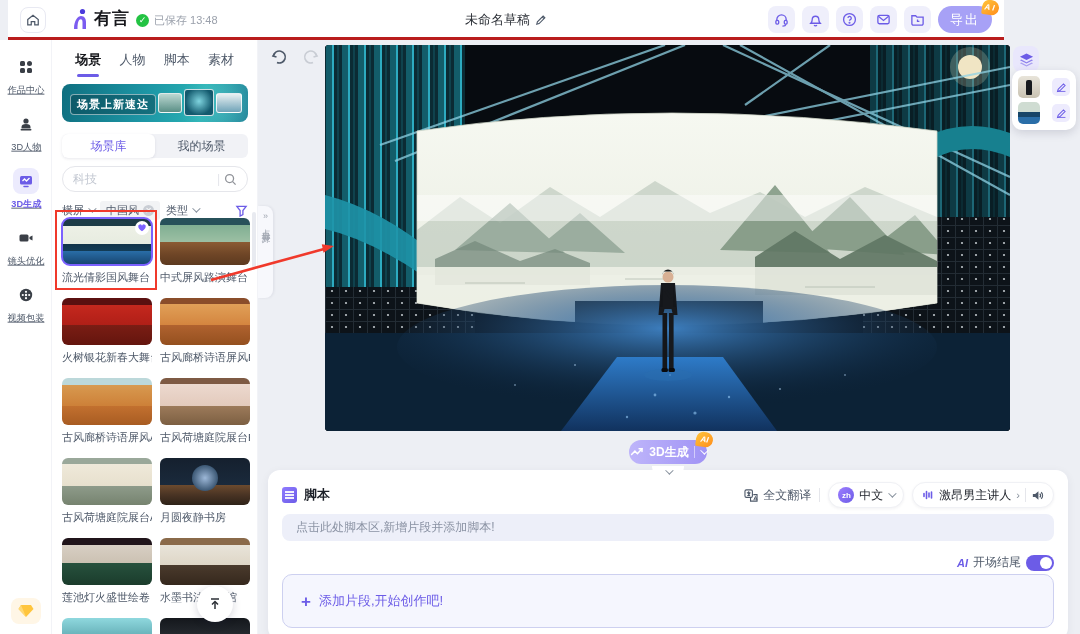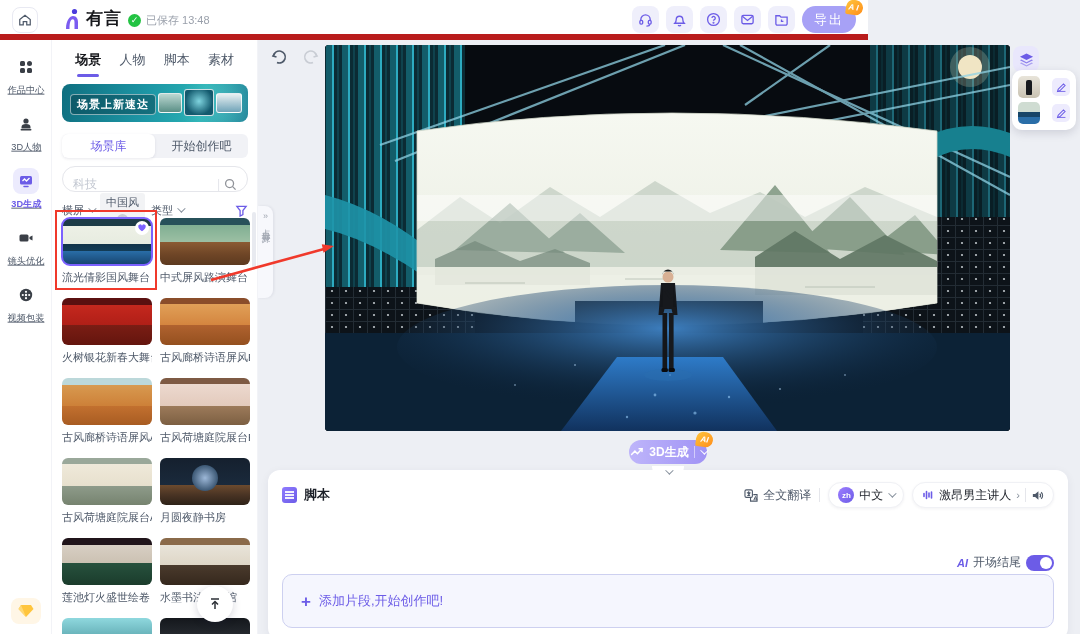--- a/index.html
+++ b/index.html
@@ -1,21 +1,21 @@
 <!DOCTYPE html>
 <html><head>
 <meta charset="utf-8">
 <style>
   * { margin:0; padding:0; box-sizing:border-box; }
   html,body { width:1080px; height:634px; }
   body { font-family:"Liberation Sans","DejaVu Sans",sans-serif; background:#EDEFF4; overflow:hidden; }
   .app { position:relative; width:1080px; height:634px; background:#EDEFF4; }
 
   
-  .topbar { position:absolute; left:0; top:0; width:868px; height:40px; background:#fff; border-bottom:6px solid #b91c1c; z-index:30; }
+  .topbar { position:absolute; left:8px; top:0; width:996px; height:40px; background:#fff; border-bottom:3px solid #b91c1c; z-index:30; }
   .home-btn { position:absolute; left:12px; top:7px; width:26px; height:26px; border:1px solid #E8E9F2; border-radius:8px; display:flex; align-items:center; justify-content:center; background:#fff; cursor:pointer; }
   .logo { position:absolute; left:62px; top:7px; display:flex; align-items:center; gap:4px; }
   .logo-text { font-size:17px; font-weight:bold; color:#17181c; letter-spacing:1px; }
   .save-status { position:absolute; left:128px; top:13px; display:flex; align-items:center; gap:5px; font-size:11px; color:#9aa0ab; }
   .check-dot { width:13px; height:13px; border-radius:50%; background:#23C343; color:#fff; font-size:9px; line-height:13px; text-align:center; font-weight:bold; }
   .doc-title { position:absolute; left:50%; top:0; transform:translateX(-50%); height:40px; display:flex; align-items:center; gap:5px; font-size:13px; color:#2b2f36; }
   .pencil { color:#4E5969; font-size:12px; }
   .top-actions { position:absolute; right:12px; top:6px; display:flex; align-items:center; gap:7px; }
   .icon-btn { width:27px; height:27px; border-radius:8px; background:#EFEFFB; color:#6C5CE7; display:flex; align-items:center; justify-content:center; cursor:pointer; }
   .export-btn { position:relative; width:54px; height:27px; border-radius:14px; background:#A7A1F6; color:#fff; font-size:13px; border:none; cursor:pointer; letter-spacing:2px; }
@@ -39,28 +39,28 @@
   .banner { position:absolute; left:10px; top:44px; width:186px; height:38px; border-radius:8px; background:linear-gradient(100deg,#0f6f80 0%,#1d96a5 45%,#29b1b4 75%,#1d7f95 100%); overflow:hidden; cursor:pointer; }
   .banner::before { content:""; position:absolute; right:-18px; top:-20px; width:90px; height:80px; background:radial-gradient(circle,#7fe0e0 0%,transparent 70%); opacity:.35; }
   .banner-title { position:absolute; left:8px; top:10px; font-size:11px; font-weight:bold; color:#fff; background:rgba(8,60,74,.45); border:1px solid rgba(255,255,255,.5); border-radius:4px; padding:2px 6px; letter-spacing:1px; }
   .bthumb { position:absolute; border-radius:3px; border:1px solid rgba(255,255,255,.8); }
   .bthumb.b1 { right:66px; top:9px; width:24px; height:20px; background:linear-gradient(#bcd8d2,#5a8f86); }
   .bthumb.b2 { right:34px; top:5px; width:30px; height:27px; background:radial-gradient(circle at 50% 45%,#7fd4df 0%,#135a6e 70%); }
   .bthumb.b3 { right:6px; top:9px; width:26px; height:20px; background:linear-gradient(#e8f0f2,#6fa3b8); }
   .seg { position:absolute; left:10px; top:94px; width:186px; height:24px; background:#F1F2F6; border-radius:6px; display:flex; }
   .seg-item { flex:1; font-size:12px; display:flex; align-items:center; justify-content:center; color:#4E5969; cursor:pointer; border-radius:6px; }
   .seg-item.active { background:#fff; color:#6C5CE7; font-weight:normal; box-shadow:0 1px 3px rgba(40,40,80,.10); }
-  .search { position:absolute; left:10px; top:126px; width:186px; height:26px; border:1px solid #E5E6EB; border-radius:14px; display:flex; align-items:flex-end; padding:0 10px; gap:4px; background:#fff; }
+  .search { position:absolute; left:10px; top:126px; width:186px; height:26px; border:1px solid #E5E6EB; border-radius:14px; display:flex; align-items:center; padding:0 10px; gap:4px; background:#fff; }
   .search input { flex:1; border:none; outline:none; font-size:12px; color:#333; min-width:0; background:transparent; }
   .search input::placeholder { color:#C2C7D1; }
   .search .sep { color:#E5E6EB; font-size:12px; }
   .filters { position:absolute; left:10px; top:160px; width:186px; height:20px; display:flex; align-items:center; gap:6px; font-size:11px; color:#4E5969; }
   .fdrop { display:flex; align-items:center; gap:4px; cursor:pointer; }
   .chev { width:6px; height:6px; border-right:1.4px solid #86909C; border-bottom:1.4px solid #86909C; transform:rotate(45deg) translateY(-2px); }
-  .ftag { display:flex; align-items:center; gap:4px; background:#F2F3F5; border-radius:3px; padding:2px 6px; color:#4E5969; cursor:pointer;flex-direction:column; }
+  .ftag { display:flex; align-items:center; gap:4px; background:#F2F3F5; border-radius:3px; padding:2px 6px; color:#4E5969; cursor:pointer; }
   .xcirc { width:11px; height:11px; border-radius:50%; background:#C9CDD4; color:#fff; font-size:8px; line-height:11px; text-align:center; cursor:pointer; }
   .grid { position:absolute; left:10px; top:178px; width:188px; display:grid; grid-template-columns:90px 90px; column-gap:8px; row-gap:13px; }
   .cell { width:90px; cursor:pointer; }
   .thumb { width:90px; height:47px; border-radius:6px; position:relative; overflow:hidden; }
   .thumb.sel { outline:2px solid #7B61FF; outline-offset:-1px; border-radius:8px; }
   .heart-badge { position:absolute; right:3px; top:3px; width:14px; height:14px; border-radius:50%; background:#fff; color:#7B61FF; display:flex; align-items:center; justify-content:center; }
   .clabel { margin-top:5px; font-size:11px; color:#4E5969; white-space:nowrap; overflow:hidden;font-family:Liberation Mono, monospace; }
   .t1 { background:linear-gradient(180deg,#1d3b47 0%,#1d3b47 16%,#edf0e6 16%,#e7ece0 56%,#12344a 56%,#133c56 70%,#2a6ea8 70%,#16436e 100%); }
   .t2 { background:linear-gradient(180deg,#27515a 0%,#27515a 14%,#7fae92 14%,#9dc0a4 52%,#8a5a33 52%,#6e4526 78%,#5d3a20 100%); }
   .t3 { background:linear-gradient(180deg,#5a1010 0%,#5a1010 14%,#c5281e 14%,#b01f17 58%,#7a1d14 58%,#64150e 100%); }
@@ -138,20 +138,27 @@
       <svg width="20" height="22" viewBox="0 0 20 22">
           <circle cx="12.5" cy="3.5" r="2.6" fill="#4B3BDC"></circle>
           <path d="M4 21 C4 12 8 8 11 8 C14.5 8 16 11 16 14 L16 21 L12.5 21 L12.5 14.5 C12.5 12.5 12 11.3 10.7 11.3 C8.8 11.3 7.5 14 7.5 21 Z" fill="#7B5CF0"></path>
         </svg>
       <span class="logo-text">有言</span>
     </div>
     <div class="save-status">
       <span class="check-dot">✓</span>
       <span>已保存 13:48</span>
     </div>
+    <div class="doc-title">
+      <span>未命名草稿</span>
+      <svg class="pencil" width="12" height="12" viewBox="0 0 14 14" fill="none" stroke="#4E5969" stroke-width="1.3">
+          <path d="M2 12 L2.8 9.2 L9.5 2.5 L11.5 4.5 L4.8 11.2 Z"></path>
+          <path d="M8.5 3.5 L10.5 5.5"></path>
+        </svg>
+    </div>
     <div class="top-actions">
       <div class="icon-btn">
         <svg width="15" height="15" viewBox="0 0 16 16" fill="none" stroke="currentColor" stroke-width="1.4">
             <path d="M3 9 V8 a5 5 0 0 1 10 0 v1"></path>
             <rect x="2" y="9" width="3" height="4" rx="1.2"></rect>
             <rect x="11" y="9" width="3" height="4" rx="1.2"></rect>
             <path d="M12.5 13 c0 1.5 -2 2 -3.5 2"></path>
           </svg>
       </div>
       <div class="icon-btn">
@@ -256,21 +263,21 @@
       <span class="ptab">素材</span>
     </div>
     <div class="banner">
       <span class="banner-title">场景上新速达</span>
       <span class="bthumb b1"></span>
       <span class="bthumb b2"></span>
       <span class="bthumb b3"></span>
     </div>
     <div class="seg">
       <div class="seg-item active">场景库</div>
-      <div class="seg-item">开始创作吧</div>
+      <div class="seg-item">我的场景</div>
     </div>
     <div class="search">
       <input type="text" placeholder="科技" style="">
       <span class="sep">|</span>
       <svg width="13" height="13" viewBox="0 0 14 14" fill="none" stroke="#909399" stroke-width="1.4">
           <circle cx="6" cy="6" r="4.3"></circle>
           <path d="M9.3 9.3 L12.5 12.5"></path>
         </svg>
     </div>
     <div class="filters">
@@ -549,20 +556,23 @@
           <span>激昂男主讲人</span>
           <span class="gt">›</span>
           <span class="vsep"></span>
           <svg width="13" height="13" viewBox="0 0 14 14" fill="none" stroke="#4E5969" stroke-width="1.3">
               <path d="M2 5.5 h2.5 L8 2.5 v9 L4.5 8.5 H2 Z" fill="#4E5969" stroke="none"></path>
               <path d="M9.5 5 a3 3 0 0 1 0 4 M11 3.5 a5 5 0 0 1 0 7"></path>
             </svg>
         </span>
       </div>
     </div>
+    <div class="hint-bar">
+      <span>点击此处脚本区,新增片段并添加脚本!</span>
+    </div>
     <div class="toggle-row">
       <span class="ai-txt">AI</span>
       <span>开场结尾</span>
       <span class="toggle"></span>
     </div>
     <div class="add-area">
       <span class="plus">+</span>
       <span>添加片段,开始创作吧!</span>
     </div>
   </section>

